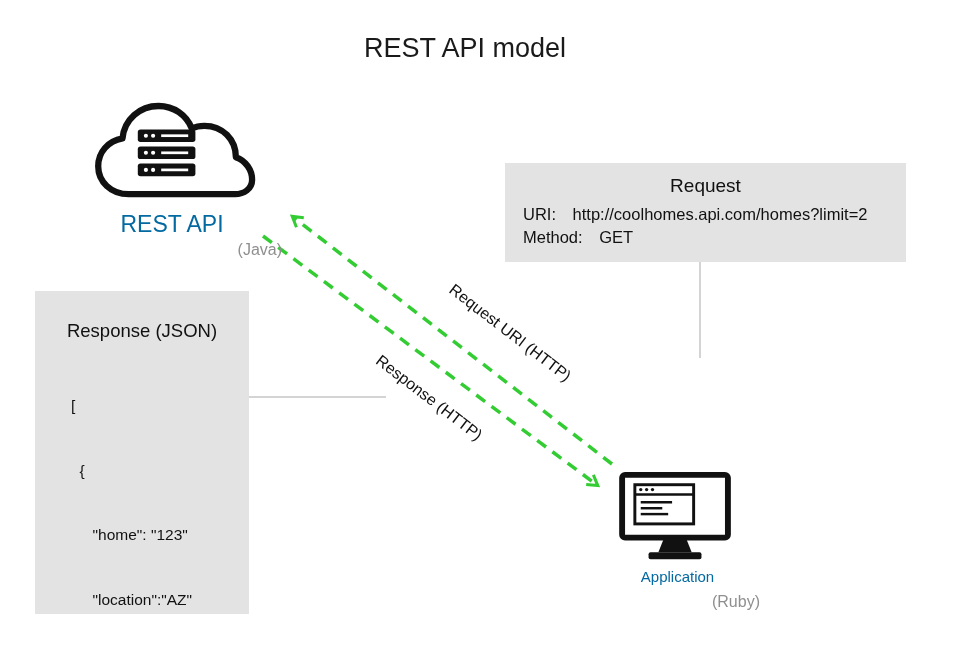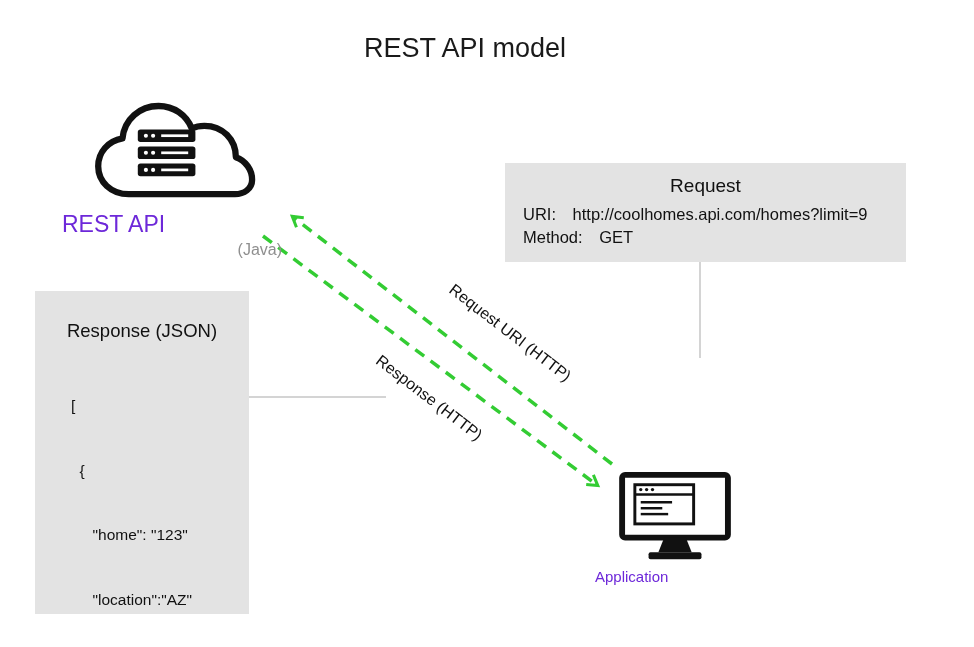--- a/index.html
+++ b/index.html
@@ -13,21 +13,21 @@
     padding-left:21px;
   }
   .overlay{position:absolute;left:0;top:0;width:974px;height:647px;pointer-events:none;}
   .greenline{stroke-width:3.5;stroke-dasharray:11 8;fill:none;}
   .leader{stroke:#c6c6c6;stroke-width:1.5;}
   .page-title{
     position:absolute;left:0;top:33px;width:930px;
     text-align:center;font-size:27px;font-weight:500;color:#1a1a1a;
   }
   .cloud-svg{position:absolute;left:82px;top:88px;width:180px;height:126px;}
-  .node-label{position:absolute;font-size:23px;color:#6d28d9;}
+  .node-label{position:absolute;text-align:center;font-size:23px;color:#0369a1;}
   .node-sublabel{position:absolute;text-align:right;font-size:16px;color:#8f8f8f;}
   .rest-label{left:62px;top:211px;width:220px;}
   .rest-sublabel{left:62px;top:241px;width:220px;}
   .app-svg{position:absolute;left:617px;top:471px;width:118px;height:96px;}
   .app-label{left:595px;top:568px;width:165px;font-size:15px;}
   .app-sublabel{left:595px;top:593px;width:165px;}
   .gray-box{position:absolute;background:#e3e3e3;}
   .request-box{left:505px;top:163px;width:401px;height:99px;}
   .box-title{text-align:center;font-size:19px;margin-top:12px;color:#111;}
   .req-lines{margin-top:6px;padding:0 18px;font-size:16.5px;line-height:23px;}
@@ -79,21 +79,21 @@
     </g>
   </svg>
   <div class="node-label rest-label">REST API</div>
   <div class="node-sublabel rest-sublabel">(Java)</div>
 
   <div class="gray-box request-box">
     <div class="box-title">Request</div>
     <div class="req-lines">
       <div class="req-line">
         <span class="lbl">URI:</span>
-        <span class="val">http://coolhomes.api.com/homes?limit=9</span>
+        <span class="val">http://coolhomes.api.com/homes?limit=2</span>
       </div>
       <div class="req-line">
         <span class="lbl">Method:</span>
         <span class="val">GET</span>
       </div>
     </div>
   </div>
 
   <div class="gray-box response-box">
     <div class="box-title" style="font-size:18.5px;margin-top:29px;">Response (JSON)</div>
@@ -122,17 +122,18 @@
       <circle cx="30" cy="19" r="1.7" fill="#111" stroke="none"></circle>
       <circle cx="36" cy="19" r="1.7" fill="#111" stroke="none"></circle>
       <line x1="24" y1="32" x2="56" y2="32" stroke-width="2.5"></line>
       <line x1="24" y1="38" x2="46" y2="38" stroke-width="2.5"></line>
       <line x1="24" y1="44" x2="52" y2="44" stroke-width="2.5"></line>
     </g>
     <polygon points="48,68 70,68 76,83 42,83" fill="#111"></polygon>
     <rect x="32" y="83" width="54" height="7" rx="2" fill="#111"></rect>
   </svg>
   <div class="node-label app-label">Application</div>
+  <div class="node-sublabel app-sublabel">(Ruby)</div>
 
   <div class="arrow-label req-arrow-label">Request URI (HTTP)</div>
   <div class="arrow-label res-arrow-label">Response (HTTP)</div>
 
 </div>
 
 </body></html>

